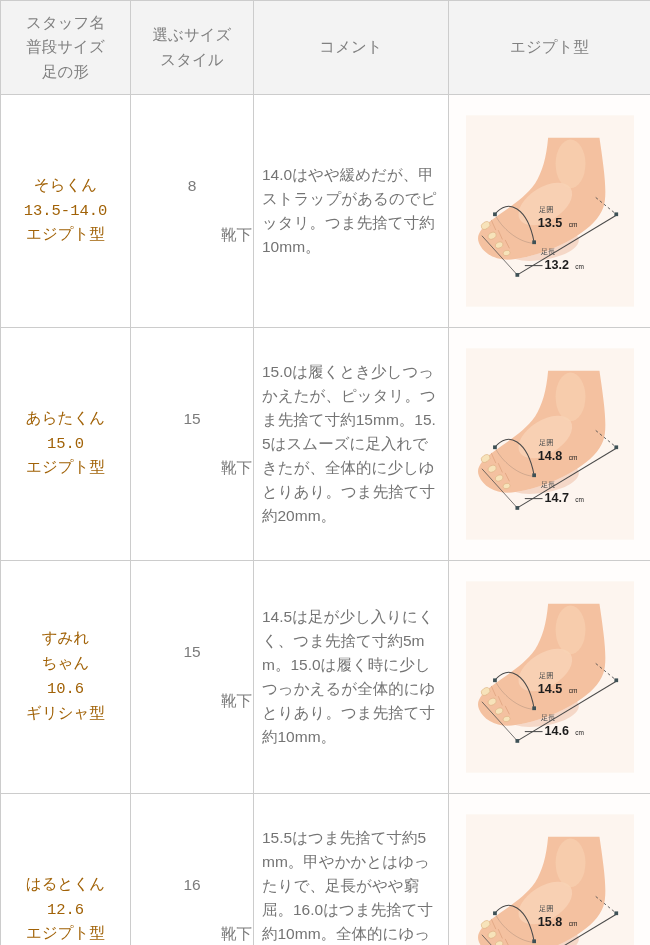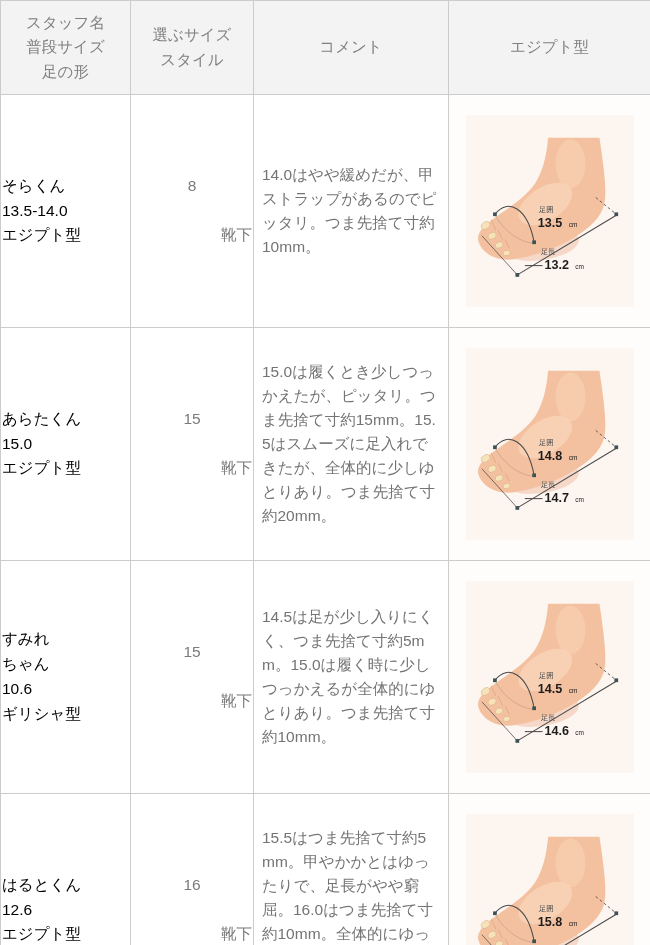--- a/index.html
+++ b/index.html
@@ -29,25 +29,26 @@
   th{
     background:#f3f3f3;
     font-weight:normal;
     font-size:15.5px;
     color:#808080;
     text-align:center;
     white-space:pre-line;
     line-height:1.55;
   }
   td.staff{
-    text-align:left;
-    color:#000000;
+    text-align:center;
+    color:#a16207;
     font-size:15.5px;
     line-height:1.6;
     white-space:pre-line;
+    font-family:Liberation Mono, monospace;
   }
   td.size{
     text-align:center;
     color:#7b7b7b;
     font-size:15.5px;
   }
   td.size .size-val{display:block;margin-bottom:30px;}
   td.size .style-val{display:block;text-align:right;}
   td.comment{
     color:#747474;

